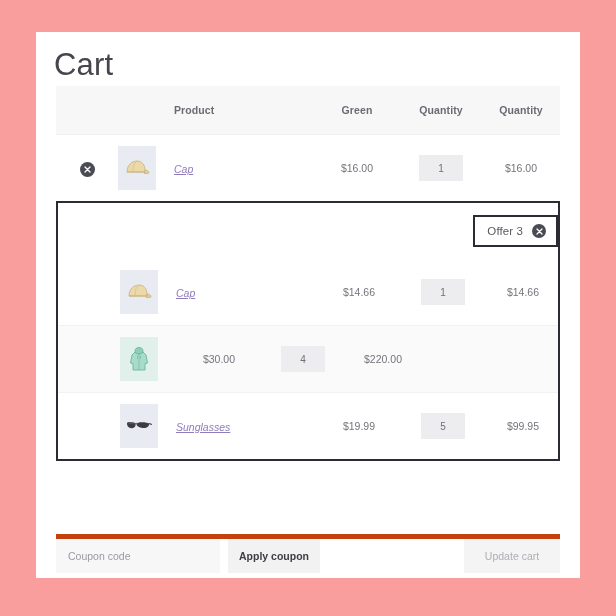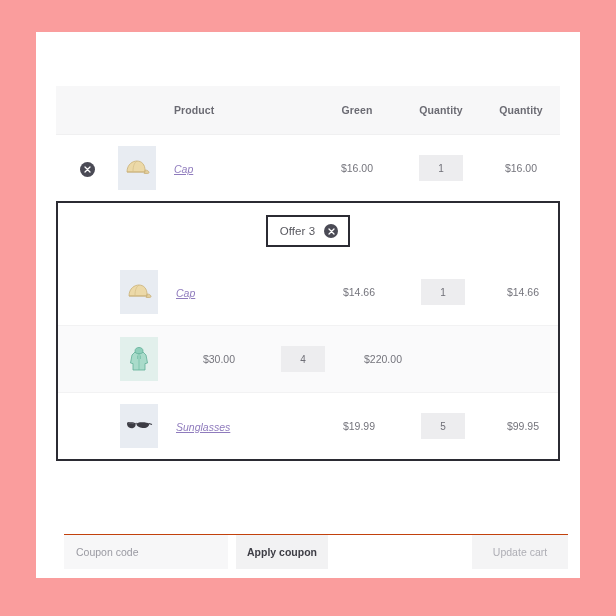--- a/index.html
+++ b/index.html
@@ -136,21 +136,21 @@
   .bundle {
     position: relative;
     border: 2px solid #2b2b33;
     margin-top: 0;
     background: #ffffff;
   }
   .bundle-head {
     height: 56px;
     display: flex;
     align-items: center;
-    justify-content: center;
+    justify-content: flex-end;
     background: #ffffff;
   }
   .offer-badge {
     display: inline-flex;
     align-items: center;
     gap: 9px;
     border: 2px solid #2b2b33;
     background: #ffffff;
     padding: 5px 10px 5px 12px;
     height: 18px;
@@ -167,27 +167,27 @@
     background: #4a4a55;
     display: inline-flex;
     align-items: center;
     justify-content: center;
     cursor: pointer;
   }
 
   
   .cart-footer {
     position: absolute;
-    left: 28px;
+    left: 20px;
     top: 502px;
     width: 504px;
     height: 34px;
     display: flex;
     align-items: stretch;
-    border-top: 1px solid #c2410c;
+    border-top: 5px solid #c2410c;
   }
   .coupon-input {
     width: 140px;
     background: #f7f7f8;
     border: none;
     outline: none;
     font-family: "Liberation Sans", sans-serif;
     font-size: 10.5px;
     color: #8d8d95;
     padding: 0 12px;
@@ -215,20 +215,21 @@
     cursor: default;
   }
 </style>
 </head>
 <body>
 
 <div class="page-bg"></div>
 
 <div class="cart-card">
 
+  <h1 class="cart-title">Cart</h1>
 
   <div class="cart-table">
 
     <div class="thead">
       <div class="c-remove"></div>
       <div class="c-thumb"></div>
       <div class="th c-name">Product</div>
       <div class="th c-price">Green</div>
       <div class="th c-qty">Quantity</div>
       <div class="th c-sub">Quantity</div>

